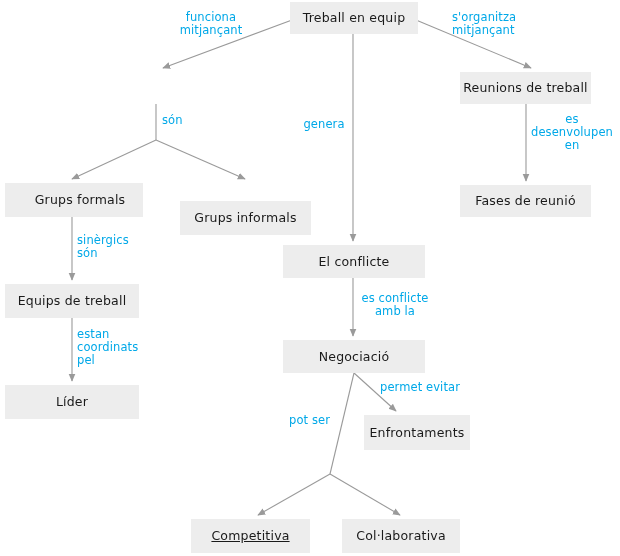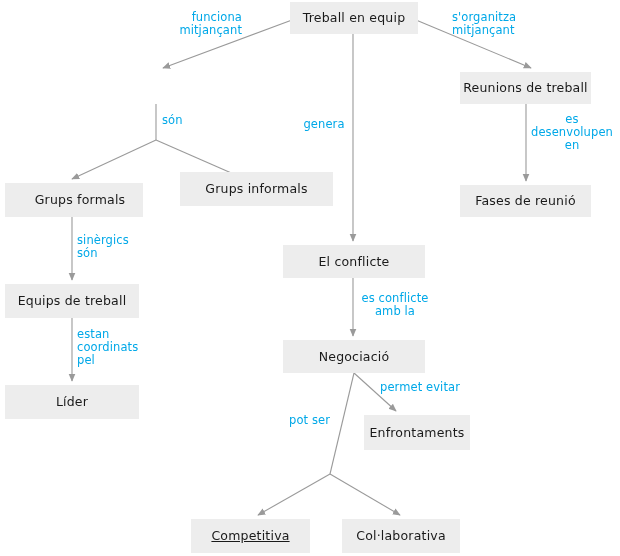--- a/index.html
+++ b/index.html
@@ -99,21 +99,21 @@
 
 
   <div class="node" style="left:460px; top:72px; width:131px; height:32px;">
     <span>Reunions de treball</span>
   </div>
 
   <div class="node" style="left:5px; top:183px; width:138px; height:34px;padding-left:12px;">
     <span>Grups formals</span>
   </div>
 
-  <div class="node" style="left:180px; top:172px; width:153px; height:34px;">
+  <div class="node" style="left:180px; top:201px; width:131px; height:34px;">
     <span>Grups informals</span>
   </div>
 
   <div class="node" style="left:460px; top:185px; width:131px; height:32px;">
     <span>Fases de reunió</span>
   </div>
 
   <div class="node" style="left:283px; top:245px; width:142px; height:33px;">
     <span>El conflicte</span>
   </div>
@@ -135,21 +135,21 @@
   </div>
 
   <div class="node" style="left:191px; top:519px; width:119px; height:34px;text-decoration:underline;">
     <span>Competitiva</span>
   </div>
 
   <div class="node" style="left:342px; top:519px; width:118px; height:34px;">
     <span>Col·laborativa</span>
   </div>
 
-  <div class="edge-label lbl-center" style="left:164px; top:11px; width:78px;text-align:right;">funciona
+  <div class="edge-label lbl-center" style="left:172px; top:11px; width:78px;">funciona
 mitjançant</div>
 
   <div class="edge-label lbl-left" style="left:452px; top:11px; width:86px;">s'organitza
 mitjançant</div>
 
   <div class="edge-label lbl-center" style="left:302px; top:118px; width:44px;">genera</div>
 
   <div class="edge-label lbl-left" style="left:162px; top:114px; width:30px;">són</div>
 
   <div class="edge-label lbl-center" style="left:527px; top:113px; width:90px;">es

